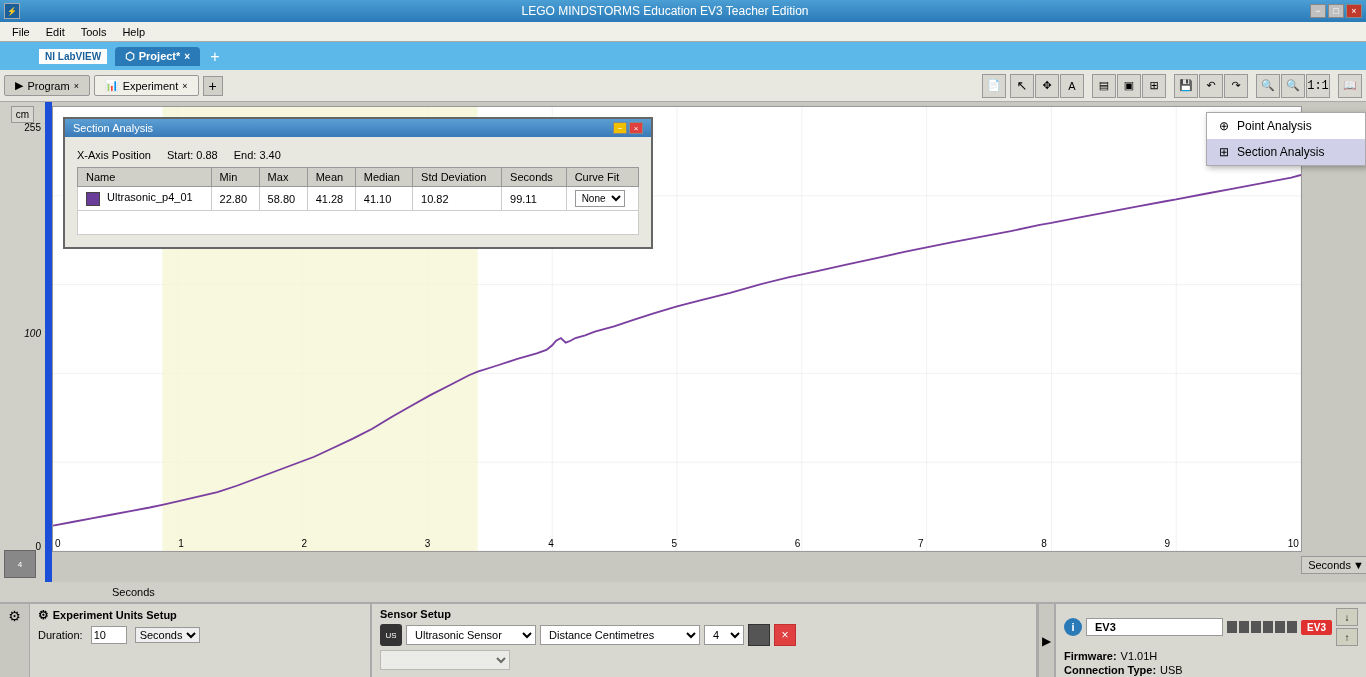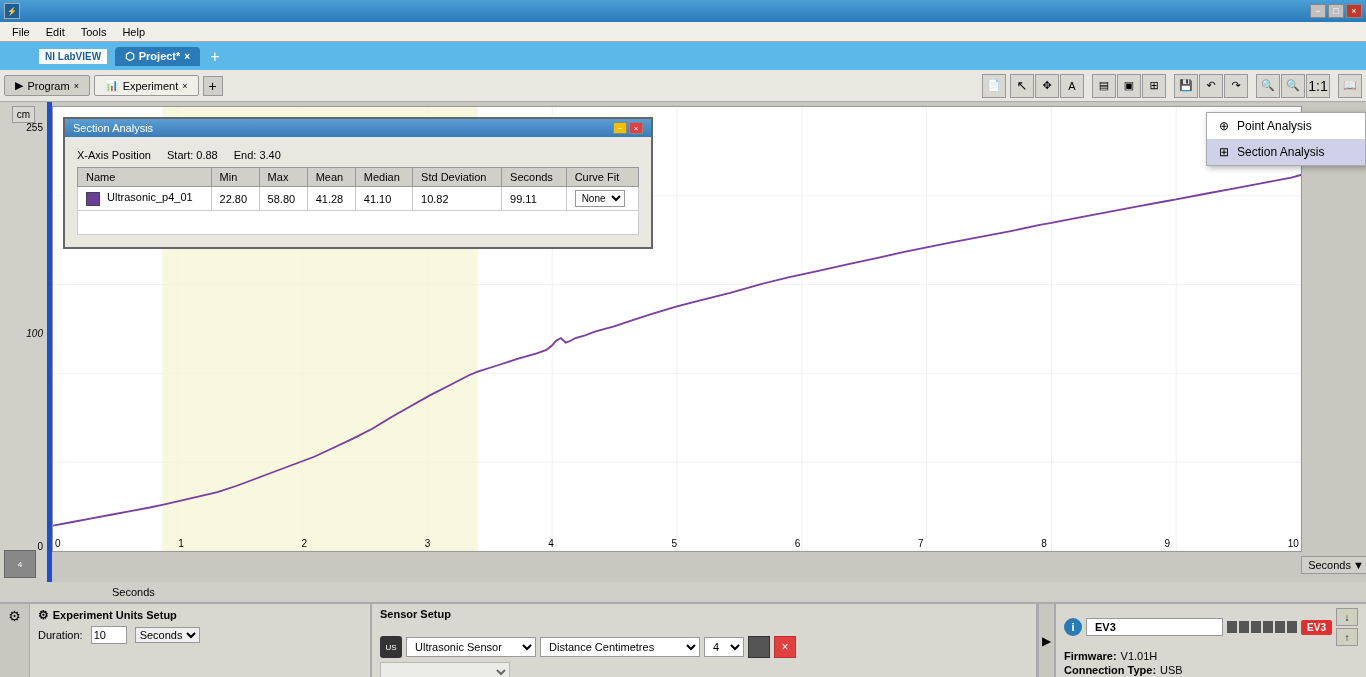--- a/index.html
+++ b/index.html
@@ -198,21 +198,21 @@
       border-right: 2px solid #aaa;
       padding: 4px 8px;
     }
     #exp-setup-title { font-weight: bold; font-size: 11px; margin-bottom: 4px; display: flex; align-items: center; gap: 4px; }
     #exp-setup-content { display: flex; align-items: center; gap: 8px; font-size: 11px; }
     #sensor-setup {
       flex: 2;
       border-right: 2px solid #aaa;
       padding: 4px 8px;
     }
-    #sensor-setup-title { font-weight: bold; font-size: 11px; margin-bottom: 16px; }
+    #sensor-setup-title { font-weight: bold; font-size: 11px; margin-bottom: 4px; }
     #sensor-setup-content { display: flex; align-items: center; gap: 4px; font-size: 11px; }
     .setup-select {
       border: 1px solid #999;
       padding: 2px 4px;
       font-size: 11px;
       background: white;
     }
     #ev3-panel {
       width: 310px;
       padding: 4px 8px;
@@ -239,20 +239,21 @@
     .right-panel-btns { display:flex; flex-direction:column; gap:2px; }
     .rpanel-btn { width:22px; height:18px; background:#d0d0c0; border:1px solid #999; display:flex; align-items:center; justify-content:center; font-size:10px; cursor:pointer; }
   </style>
 </head>
 <body>
 
 <div id="title-bar">
   <div style="display:flex;align-items:center;gap:4px;">
     <div style="width:16px;height:16px;background:#1a5f99;border:1px solid #aaa;display:flex;align-items:center;justify-content:center;color:white;font-size:8px;">⚡</div>
   </div>
+  <div style="flex:1;text-align:center;font-size:12px;">LEGO MINDSTORMS Education EV3 Teacher Edition</div>
   <div style="display:flex;gap:2px;">
     <div style="width:16px;height:14px;background:#c0c0c0;border:1px solid #888;display:flex;align-items:center;justify-content:center;font-size:9px;cursor:pointer;">−</div>
     <div style="width:16px;height:14px;background:#c0c0c0;border:1px solid #888;display:flex;align-items:center;justify-content:center;font-size:9px;cursor:pointer;">□</div>
     <div style="width:16px;height:14px;background:#c0392b;border:1px solid #888;display:flex;align-items:center;justify-content:center;font-size:9px;cursor:pointer;color:white;">×</div>
   </div>
 </div>
 
 <div id="menu-bar">
   <span>File</span>
   <span>Edit</span>
@@ -301,32 +302,32 @@
     <div class="toolbar-btn">⊞</div>
   </div>
   <div class="toolbar-group" style="margin-left:4px;">
     <div class="toolbar-btn">💾</div>
     <div class="toolbar-btn">↶</div>
     <div class="toolbar-btn">↷</div>
   </div>
   <div class="toolbar-group" style="margin-left:4px;">
     <div class="toolbar-btn">🔍</div>
     <div class="toolbar-btn">🔍</div>
-    <div class="toolbar-btn" style="font-size:14px;">1:1</div>
+    <div class="toolbar-btn" style="font-size:12px;font-family:Liberation Mono, monospace;">1:1</div>
   </div>
   <div class="toolbar-group" style="margin-left:4px;">
     <div class="toolbar-btn">📖</div>
   </div>
 </div>
 
 <div id="main-area">
 
   <div id="graph-section">
 
-    <div id="y-axis-container" style="width:52px;position:relative;background:#d0d0c8;border-right:5px solid #1d4ed8;">
+    <div id="y-axis-container" style="width:52px;position:relative;background:#d0d0c8;border-right:7px solid #1d4ed8;">
       <div class="y-unit-box" style="margin:4px auto;text-align:center;">cm</div>
 
       <div style="position:absolute;top:20px;right:4px;font-size:10px;">255</div>
       <div style="position:absolute;top:47%;right:4px;font-size:10px;font-style:italic;">100</div>
       <div style="position:absolute;bottom:30px;right:4px;font-size:10px;">0</div>
 
       <div style="position:absolute;bottom:4px;left:4px;width:32px;height:28px;background:#888;border:1px solid #666;display:flex;align-items:center;justify-content:center;">
         <span style="color:white;font-size:8px;">4</span>
       </div>
     </div>

